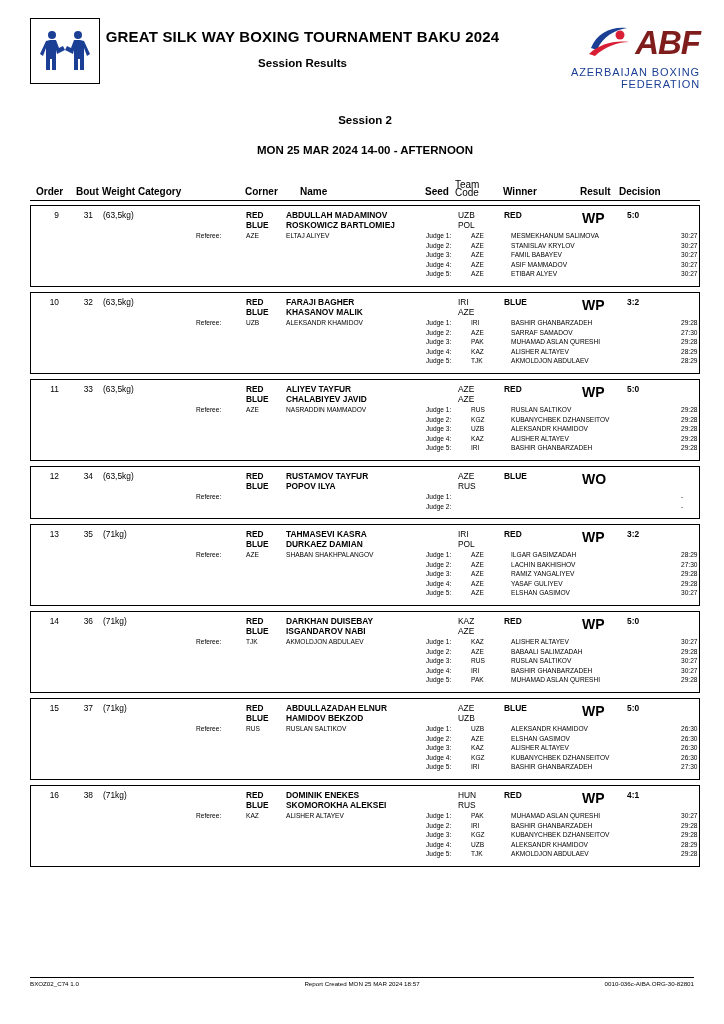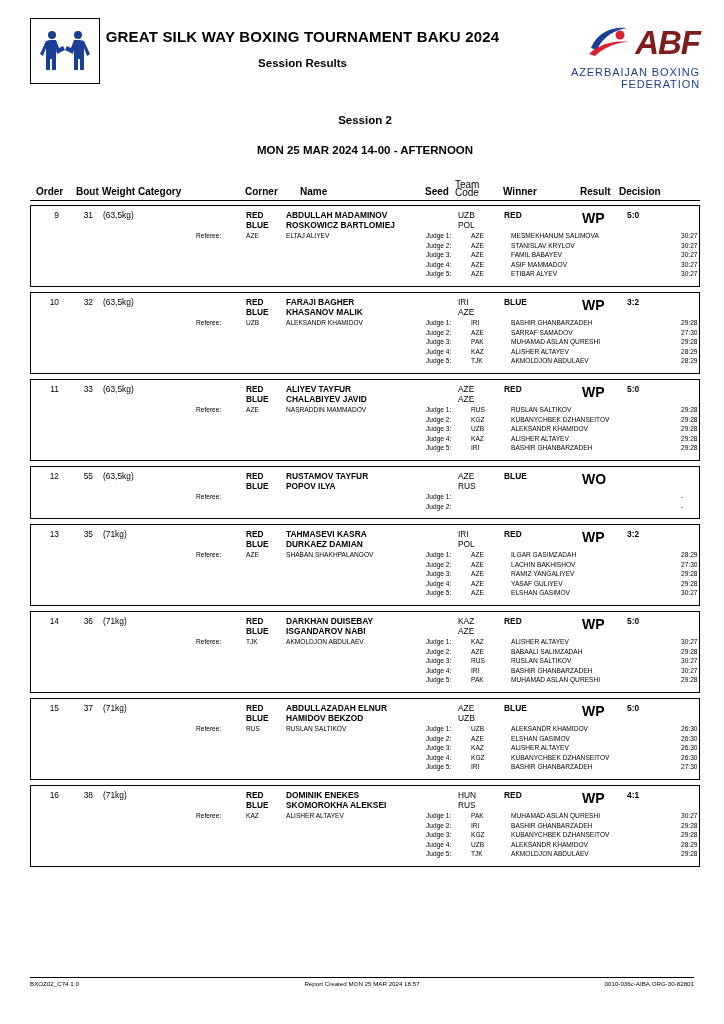--- a/index.html
+++ b/index.html
@@ -396,21 +396,21 @@
             <span class="o-judge">Judge 5:</span>
             <span class="o-jcode">IRI</span>
             <span class="o-jname">BASHIR GHANBARZADEH</span>
             <span class="o-score">29:28</span>
           </div>
         </div>
       </div>
       <div class="bout">
         <div class="bout-main">
           <span class="b-order">12</span>
-          <span class="b-bout">55</span>
+          <span class="b-bout">34</span>
           <span class="b-weight">(63,5kg)</span>
           <span class="b-corner-red">RED</span>
           <span class="b-corner-blue">BLUE</span>
           <span class="b-name-red">RUSTAMOV TAYFUR</span>
           <span class="b-name-blue">POPOV ILYA</span>
           <span class="b-seed-red"></span>
           <span class="b-seed-blue"></span>
           <span class="b-team-red">AZE</span>
           <span class="b-team-blue">RUS</span>
           <span class="b-winner">BLUE</span>

